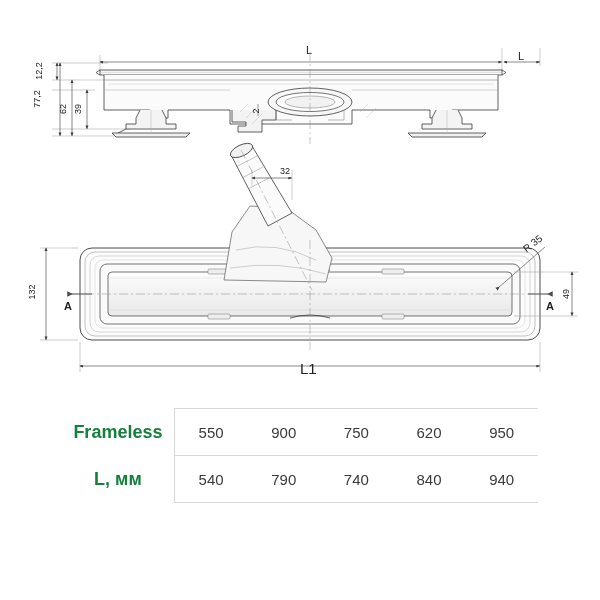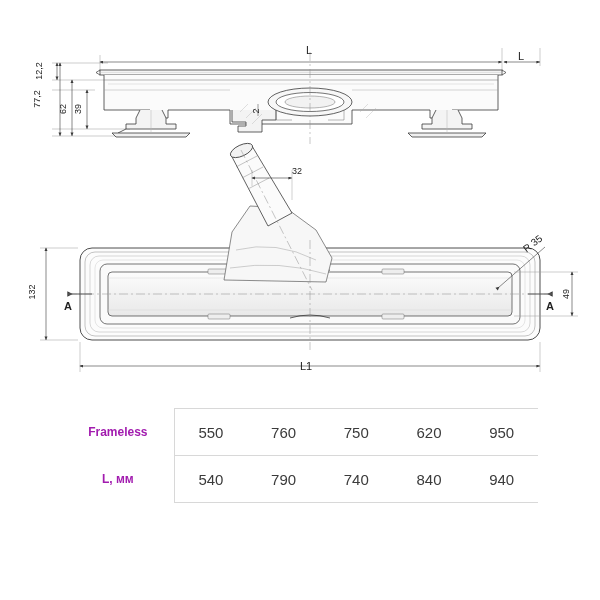--- a/index.html
+++ b/index.html
@@ -51,22 +51,22 @@
     border-bottom: 1px solid #d8d8d8;
     padding: 10px 0;
     text-align: center;
     font-size: 15px;
     color: #3b3b3b;
     height: 26px;
   }
   #spec-table tr:first-child td { border-top: 1px solid #d8d8d8; }
   #spec-table td.rowhead {
     font-weight: bold;
-    font-size: 12px;
-    color: #a21caf;
+    font-size: 18px;
+    color: #15803d;
     text-align: center;
     width: 112px;
     border-right: 1px solid #d8d8d8;
     border-top: none;
     border-bottom: none;
   }
   #spec-table tr:first-child td.rowhead { border-top: none; }
   #spec-table td.val { width: 73px; margin-top: 28px; }
 </style>
 </head>
@@ -275,32 +275,32 @@
   <div class="dim-label rot" style="left:30px; top:66px; transform:rotate(-90deg);">12,2</div>
   <div class="dim-label rot" style="left:28px; top:94px; transform:rotate(-90deg);">77,2</div>
   <div class="dim-label rot" style="left:58px; top:104px; transform:rotate(-90deg);">62</div>
   <div class="dim-label rot" style="left:73px; top:104px; transform:rotate(-90deg);">39</div>
   <div class="dim-label" style="left:306px; top:44px; font-size:11px;">L</div>
   <div class="dim-label" style="left:518px; top:50px; font-size:11px;">L</div>
   <div class="dim-label rot" style="left:253px; top:106px; transform:rotate(-90deg);">2</div>
 
   <div class="dim-label rot" style="left:24px; top:287px; transform:rotate(-90deg);">132</div>
   <div class="dim-label rot" style="left:561px; top:289px; transform:rotate(-90deg);">49</div>
-  <div class="dim-label" style="left:300px; top:360px; font-size:11px;">L1</div>
+  <div class="dim-label" style="left:300px; top:360px; font-size:15px;">L1</div>
   <div class="dim-label rot" style="left:522px; top:238px; transform:rotate(-38deg); font-size:10px;">R 35</div>
-  <div class="dim-label" style="left:292px; top:166px;">32</div>
+  <div class="dim-label" style="left:280px; top:166px;">32</div>
   <div class="dim-label" style="left:64px; top:300px; font-size:11px; font-weight:bold;">A</div>
   <div class="dim-label" style="left:546px; top:300px; font-size:11px; font-weight:bold;">A</div>
 
   <table id="spec-table">
     <tbody>
       <tr>
         <td class="rowhead">Frameless</td>
         <td class="val">550</td>
-        <td class="val">760</td>
+        <td class="val">900</td>
         <td class="val">750</td>
         <td class="val">620</td>
         <td class="val">950</td>
       </tr>
       <tr>
         <td class="rowhead">L, мм</td>
         <td class="val">540</td>
         <td class="val">790</td>
         <td class="val">740</td>
         <td class="val">840</td>

